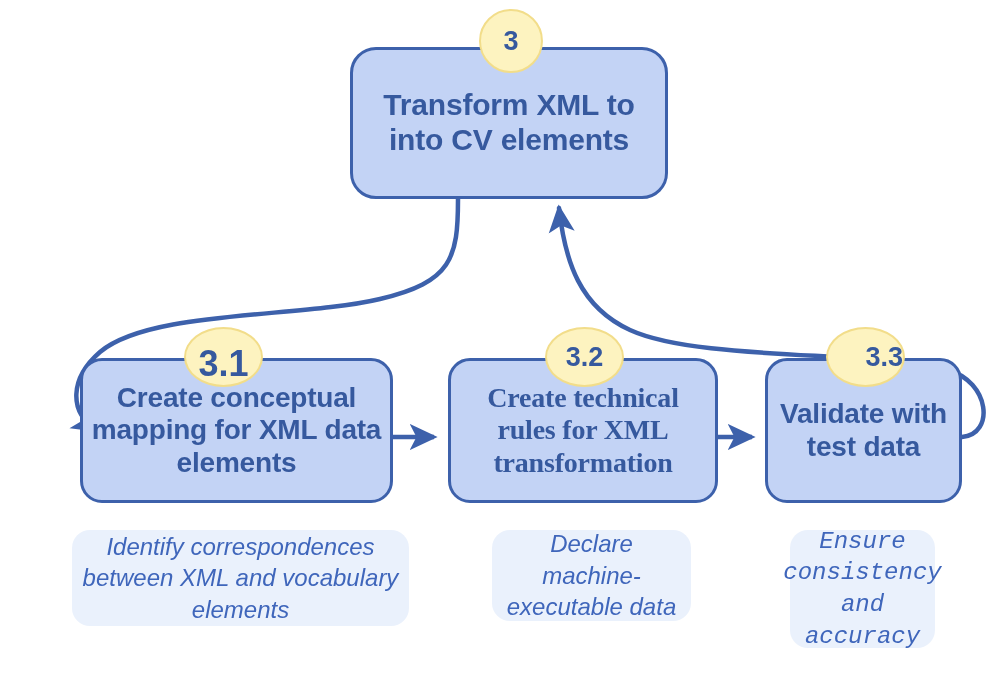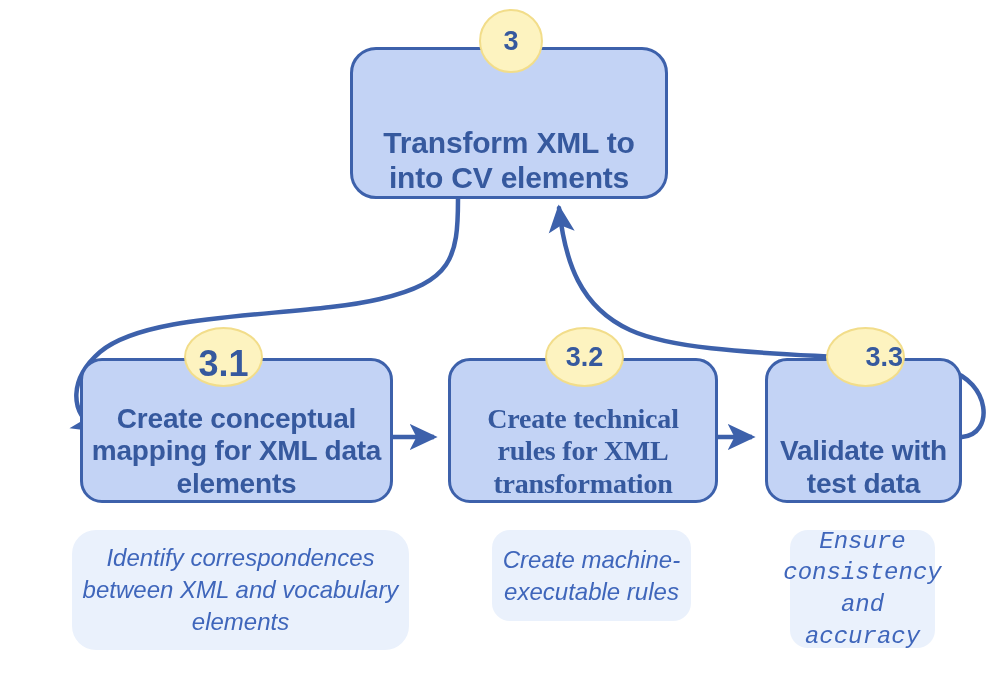--- a/index.html
+++ b/index.html
@@ -28,21 +28,21 @@
     height: 674px;
     pointer-events: none;
   }
   .node {
     position: absolute;
     box-sizing: border-box;
     background: #c3d3f5;
     border: 3px solid #3d61ab;
     border-radius: 22px;
     display: flex;
-    align-items: flex-end;
+    align-items: center;
     justify-content: center;
     text-align: center;
     color: #36599e;
     font-weight: bold;
     line-height: 1.16;
     letter-spacing: -0.2px;
     z-index: 3;
   }
   .node-top {
     left: 350px;
@@ -133,22 +133,21 @@
     font-style: italic;
     font-size: 24px;
     line-height: 1.32;
     z-index: 2;
     padding: 6px 10px;
   }
   .caption-a {
     left: 72px;
     top: 530px;
     width: 337px;
-    height: 120px;
-    border-radius: 24px;
+    height: 96px;
   }
   .caption-b {
     left: 492px;
     top: 530px;
     width: 199px;
     height: 91px;
   }
   .caption-c {
     left: 790px;
     top: 530px;
@@ -203,19 +202,19 @@
     <span>Validate with test data</span>
   </div>
   <div class="badge badge-c">
     <span>3.3</span>
   </div>
 
   <div class="caption caption-a">
     <span>Identify correspondences between XML and vocabulary elements</span>
   </div>
   <div class="caption caption-b">
-    <span>Create machine-executable rules</span>
+    <span>Declare machine-executable data</span>
   </div>
   <div class="caption caption-c">
     <span>Ensure consistency and accuracy</span>
   </div>
 
 </div>
 
 </body></html>

